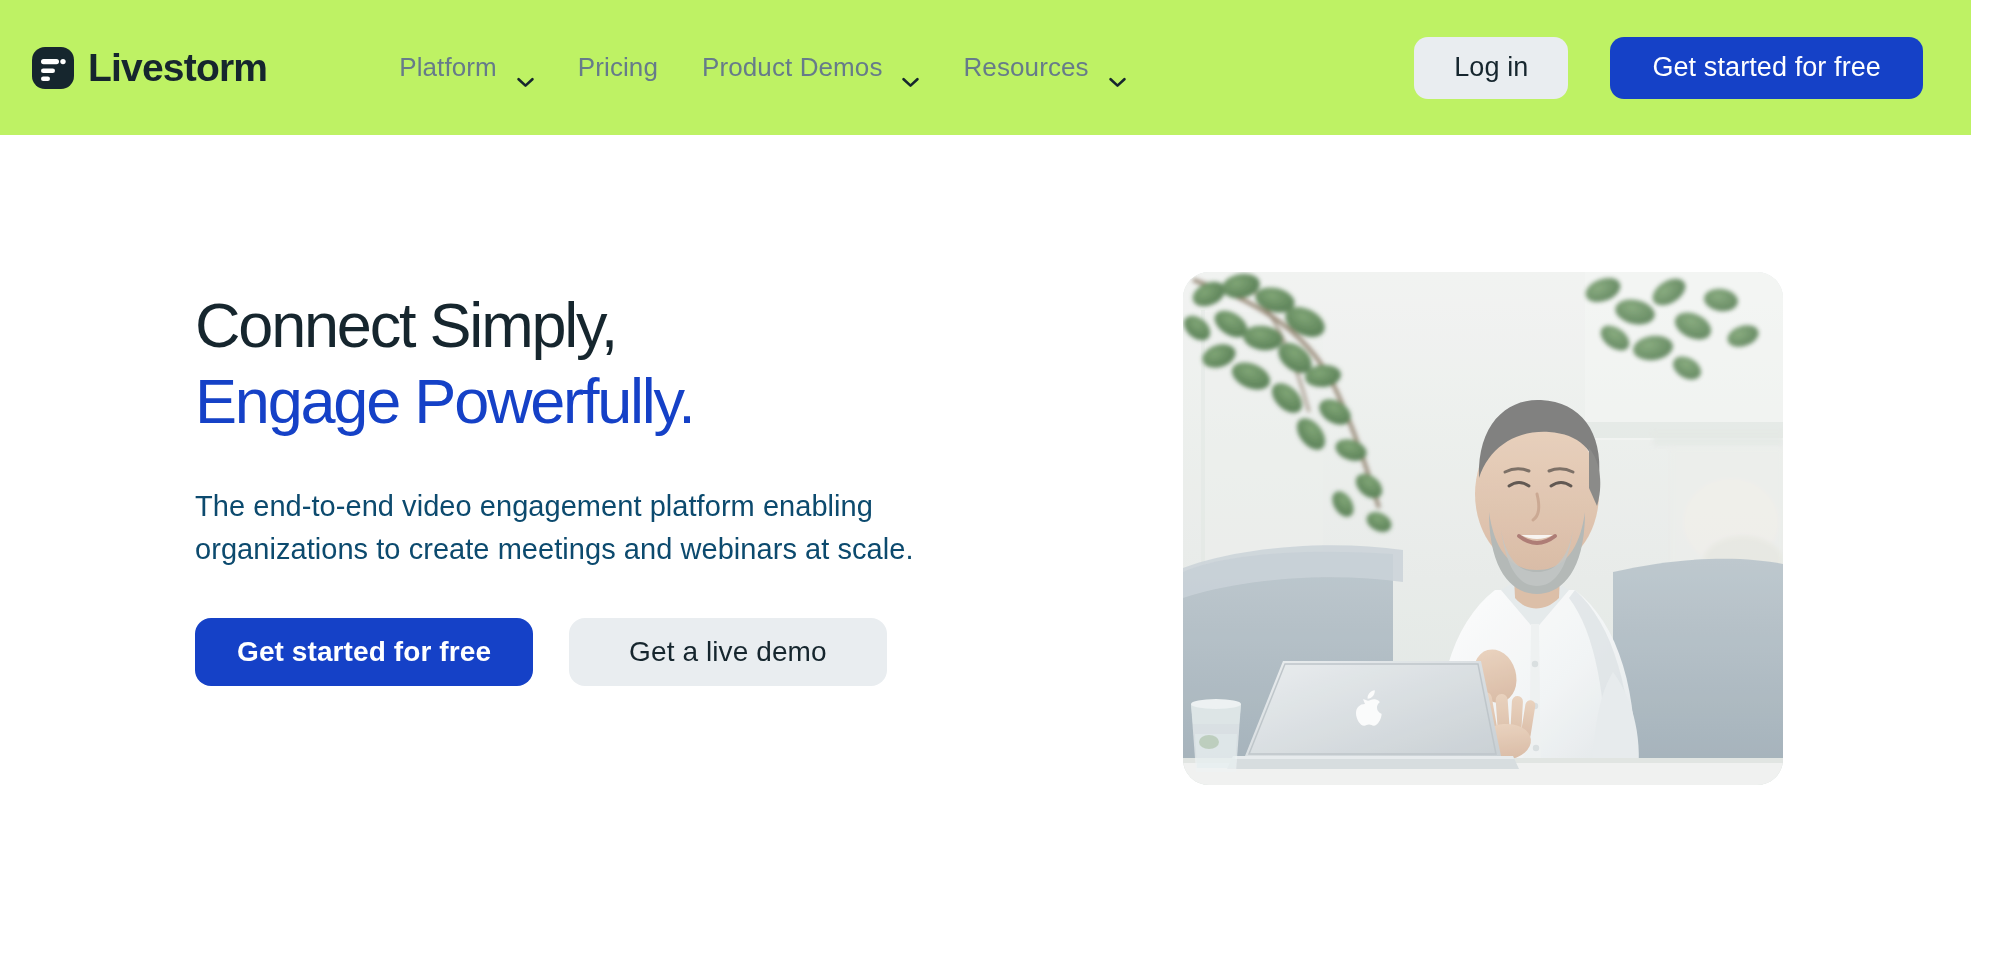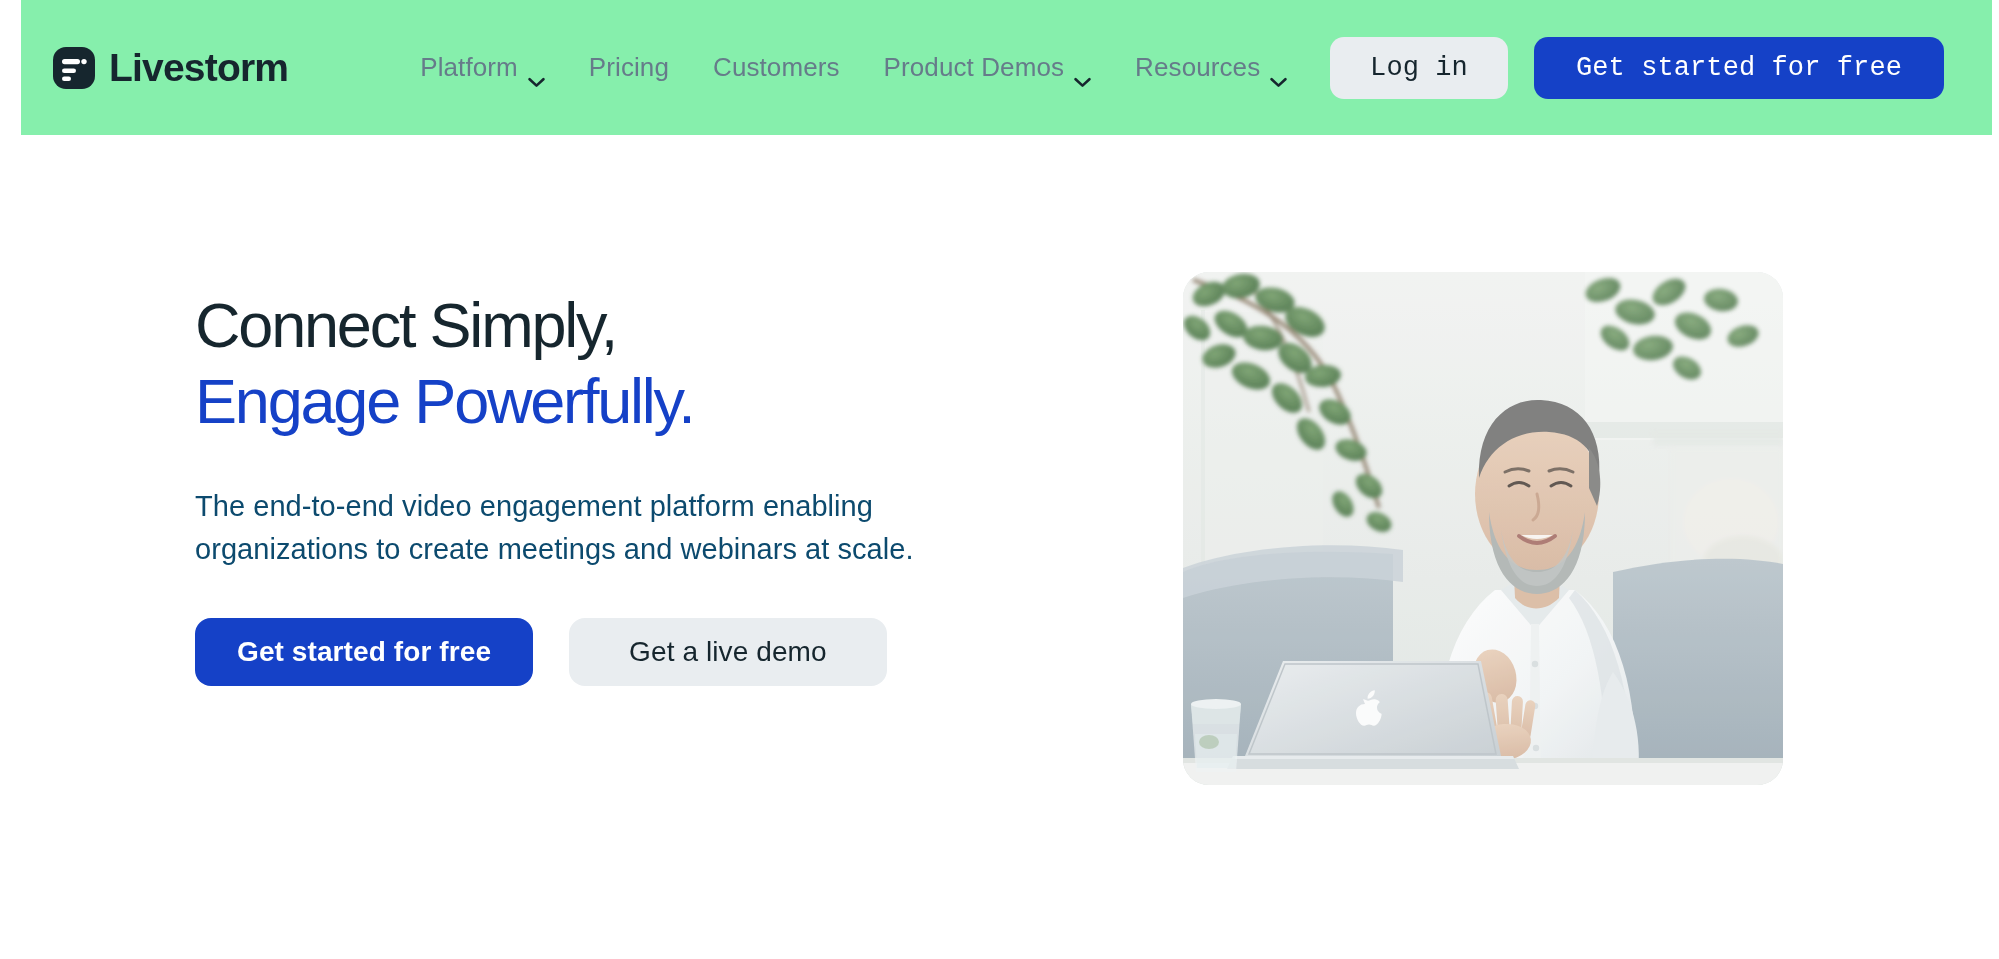--- a/index.html
+++ b/index.html
@@ -22,22 +22,21 @@
 
   
   .site-header {
     position: absolute;
     top: 0; left: 0;
     width: 1971px;
     height: 135px;
     display: flex;
     align-items: center;
     padding: 0 30px 0 30px;
-    background: #86efac;
-    margin-left: 21px;
+    background: #bef264;
   }
 
   .brand {
     display: flex;
     align-items: center;
     gap: 14px;
     margin-left: 2px;
     text-decoration: none;
     flex: 0 0 auto;
   }
@@ -62,21 +61,21 @@
     display: flex;
     align-items: center;
     gap: 0px;
     margin-left: 110px;
     flex: 1 1 auto;
   }
 
   .nav-item {
     display: flex;
     align-items: center;
-    gap: 10px;
+    gap: 20px;
     padding: 10px 22px;
     font-size: 26px;
     color: #667b8a;
     letter-spacing: 0.1px;
     white-space: nowrap;
     cursor: pointer;
     text-decoration: none;
     background: none;
     border: none;
     font-family: inherit;
@@ -87,24 +86,23 @@
     width: 17px;
     height: 11px;
     display: block;
     flex: 0 0 17px;
     margin-top: 4px;
   }
 
   .header-actions {
     display: flex;
     align-items: center;
-    gap: 26px;
+    gap: 42px;
     flex: 0 0 auto;
     margin-right: 18px;
-    font-family: Liberation Mono, monospace;
   }
 
   .btn {
     display: inline-flex;
     align-items: center;
     justify-content: center;
     font-family: inherit;
     border: none;
     cursor: pointer;
     white-space: nowrap;
@@ -250,23 +248,20 @@
           <svg viewBox="0 0 17 11" width="17" height="11" aria-hidden="true">
             <path d="M1.6 2.2 L8.5 8.6 L15.4 2.2" fill="none" stroke="#16262e" stroke-width="2.6" stroke-linecap="round" stroke-linejoin="round"></path>
           </svg>
         </span>
       </a>
 
       <a class="nav-item" href="#">
         <span>Pricing</span>
       </a>
 
-      <a class="nav-item" href="#">
-        <span>Customers</span>
-      </a>
 
       <a class="nav-item" href="#">
         <span>Product Demos</span>
         <span class="chev">
           <svg viewBox="0 0 17 11" width="17" height="11" aria-hidden="true">
             <path d="M1.6 2.2 L8.5 8.6 L15.4 2.2" fill="none" stroke="#16262e" stroke-width="2.6" stroke-linecap="round" stroke-linejoin="round"></path>
           </svg>
         </span>
       </a>
 

